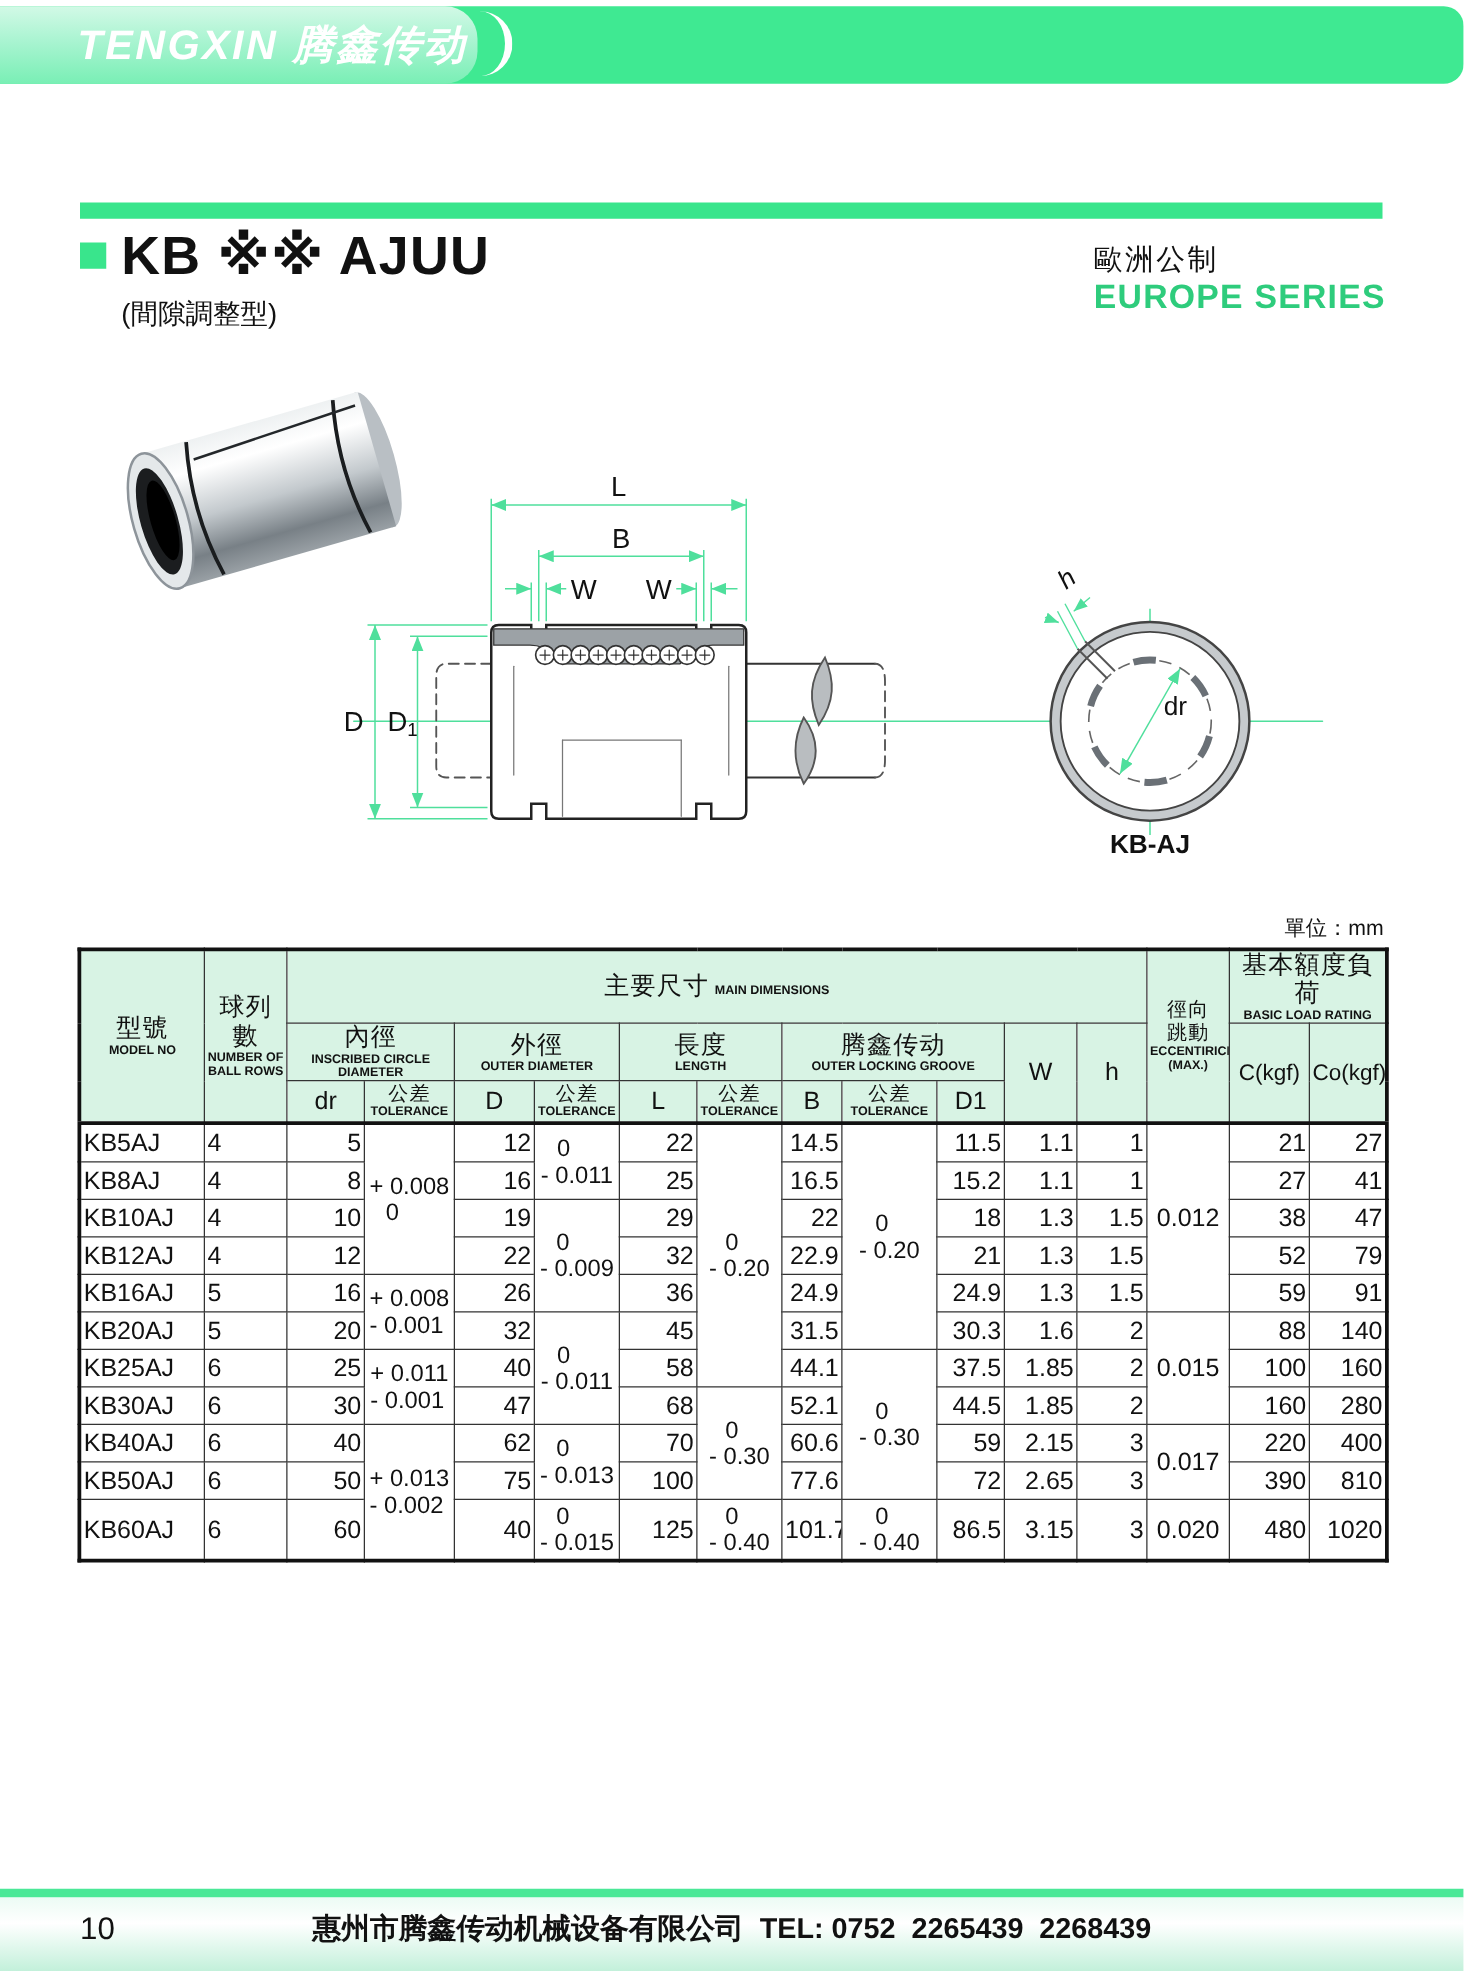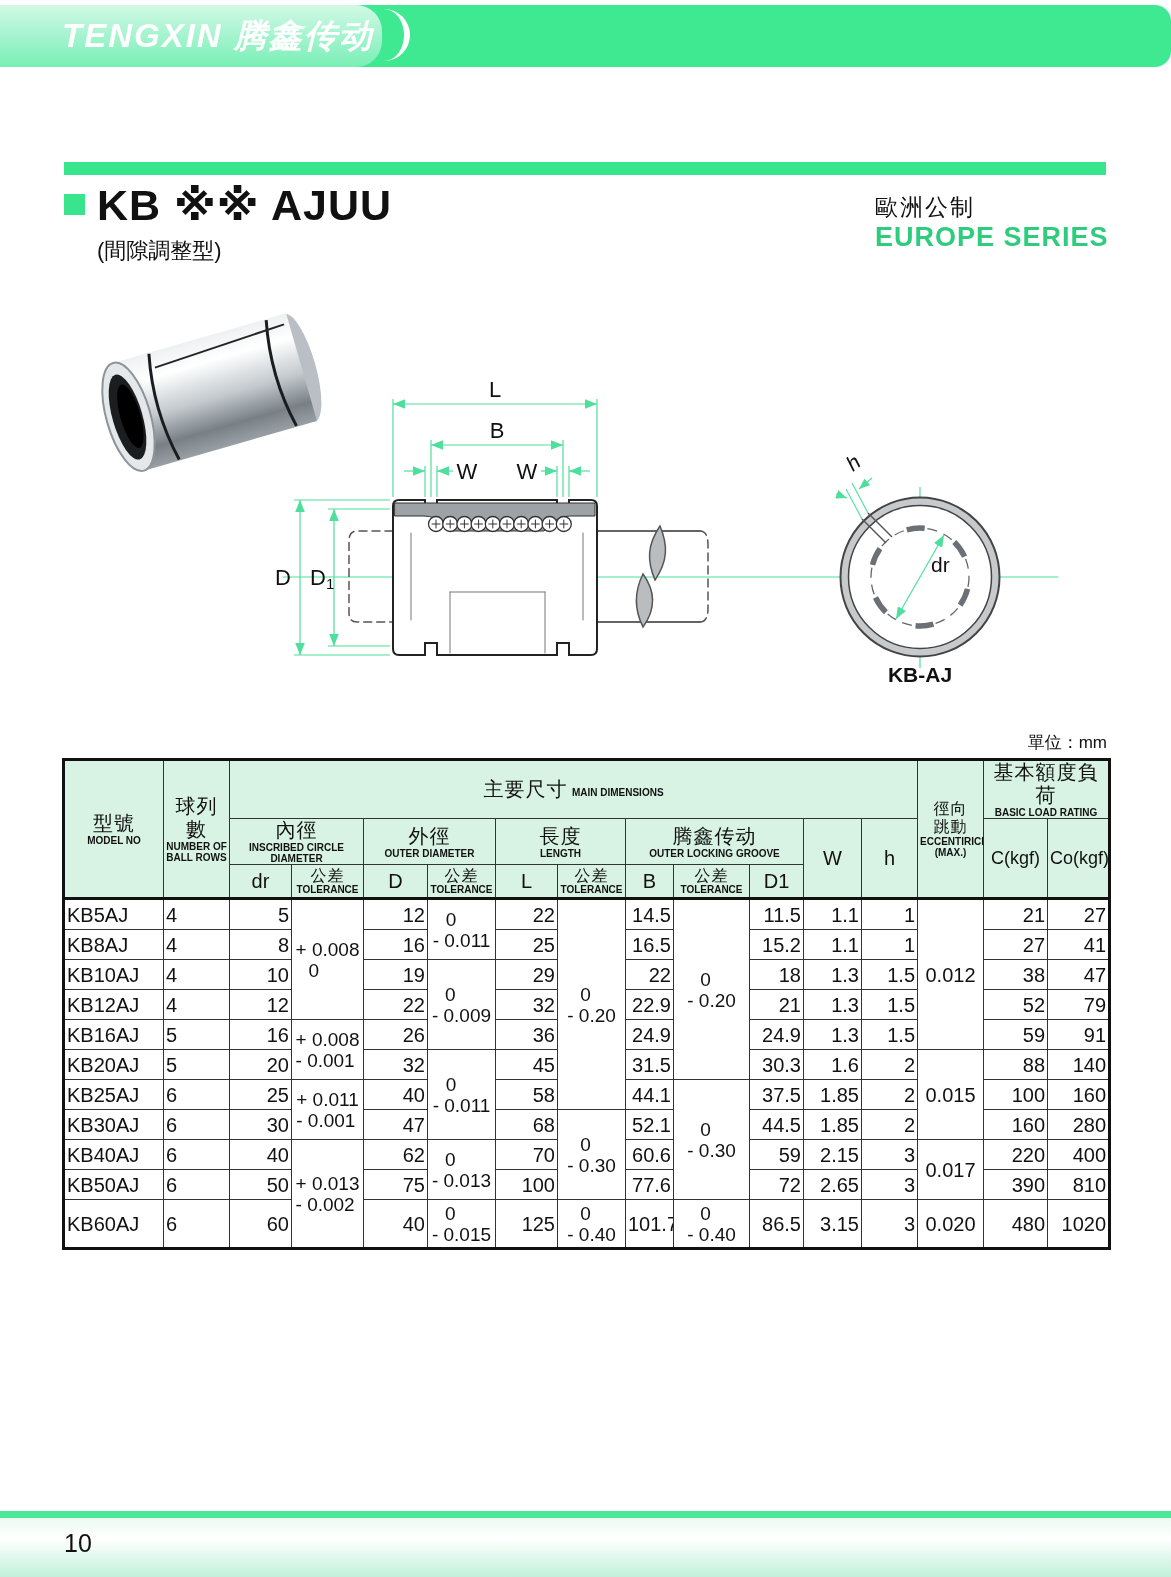--- a/index.html
+++ b/index.html
@@ -448,14 +448,15 @@
             <td class="a-r">1020</td>
           </tr>
         </tbody>
     </table>
   </div>
 
 
   <div class="footer-stripe"></div>
   <div class="footer-band"></div>
   <div class="page-num">10</div>
+  <div class="company"><span>惠州市腾鑫传动机械设备有限公司</span><span>  </span><span>TEL: 0752  2265439  2268439</span></div>
 
 </div>
 
 </body></html>

